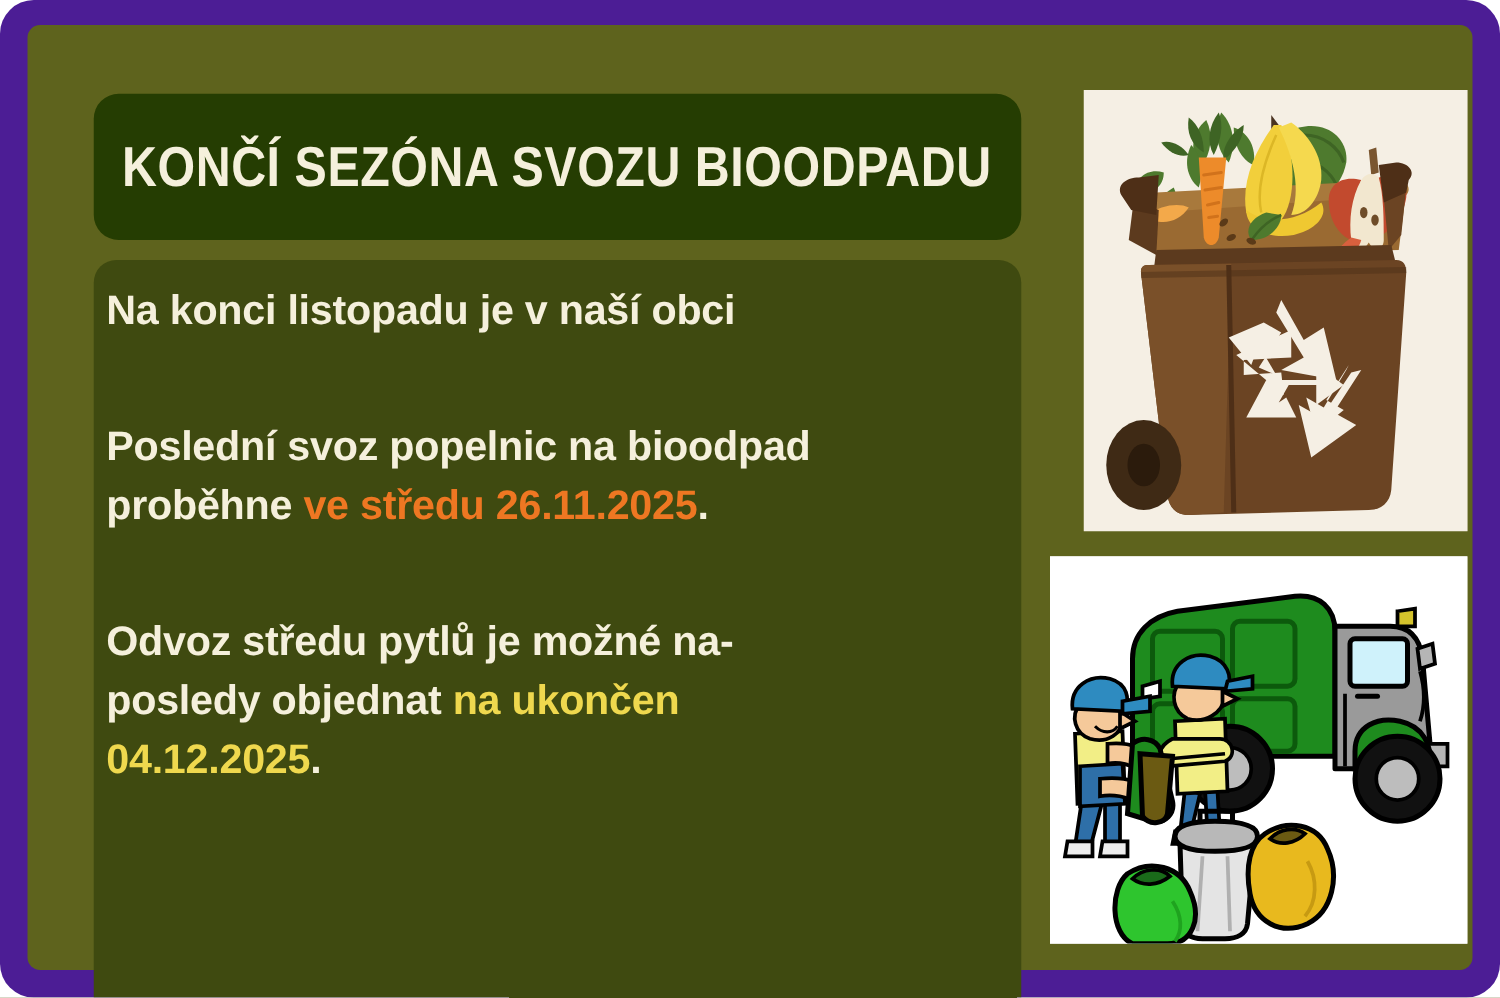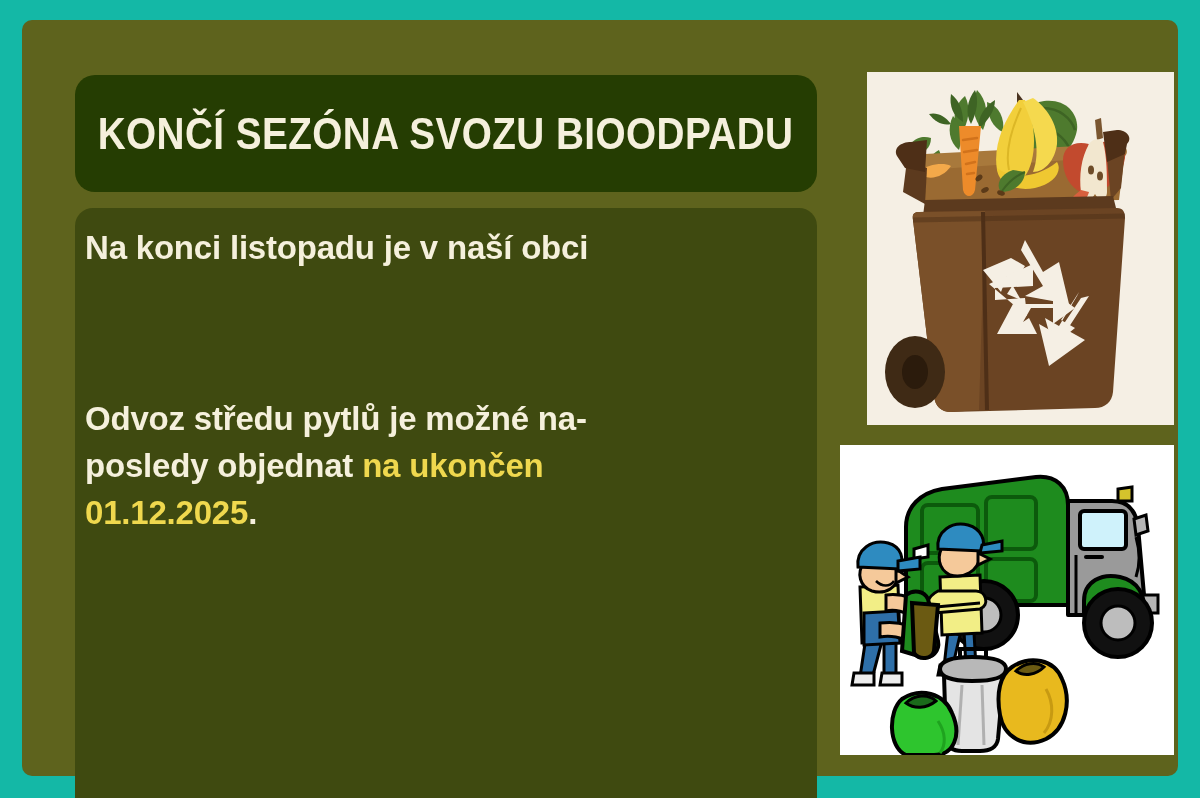--- a/index.html
+++ b/index.html
@@ -7,23 +7,24 @@
     padding: 0;
     background: #ffffff;
   }
   body {
     font-family: "Liberation Sans", sans-serif;
   }
   #poster {
     position: relative;
     width: 1200px;
     height: 798px;
-    background: #14b8a6;        
+    background: #4c1d95;        
     overflow: hidden;
     box-sizing: border-box;
+    border-radius: 27px;
   }
   
   #frame {
     position: absolute;
     left: 22px;
     top: 20px;
     width: 1156px;
     height: 756px;
     background: #5E631D;
     border-radius: 10px;
@@ -113,27 +114,31 @@
     </div>
 
     <div id="body-panel">
 
       <p class="para">
         <span>Na konci listopadu je v naší obci</span><br>
       </p>
 
       <div class="spacer-1"></div>
 
+      <p class="para">
+        <span>Poslední svoz popelnic na bioodpad</span><br>
+        <span>proběhne </span><span class="hl-orange">ve středu 26.11.2025</span><span>.</span>
+      </p>
 
       <div class="spacer-2"></div>
 
       <p class="para">
         <span>Odvoz středu pytlů je možné na-</span><br>
         <span>posledy objednat </span><span class="hl-yellow">na ukončen</span><br>
-        <span class="hl-yellow">01.12.2025</span><span>.</span>
+        <span class="hl-yellow">04.12.2025</span><span>.</span>
       </p>
 
     </div>
 
     <div id="bin-image">
       <svg width="307" height="353" viewBox="0 0 307 353">
         <rect x="0" y="0" width="307" height="353" fill="#F5EFE4"></rect>
 
         <g>
           <path d="M72 78 C 58 86 54 100 62 110 C 72 104 78 92 72 78 Z" fill="#4E7A2E"></path>

